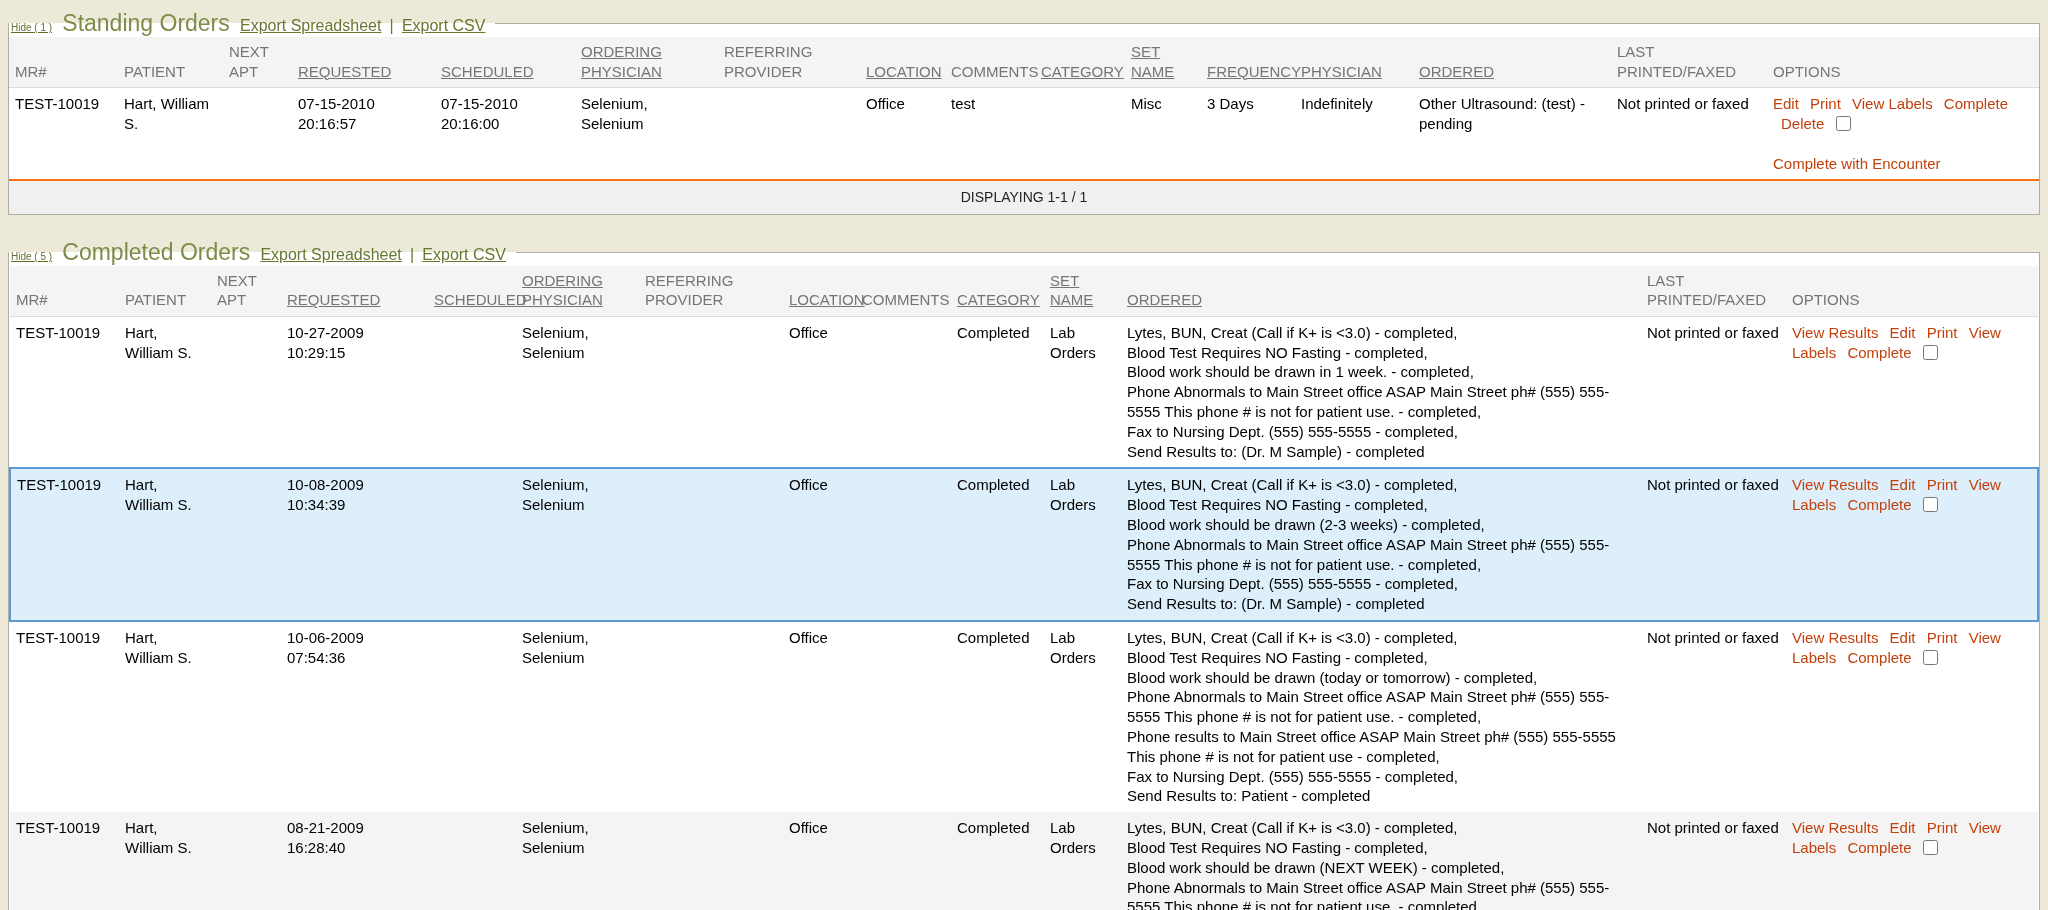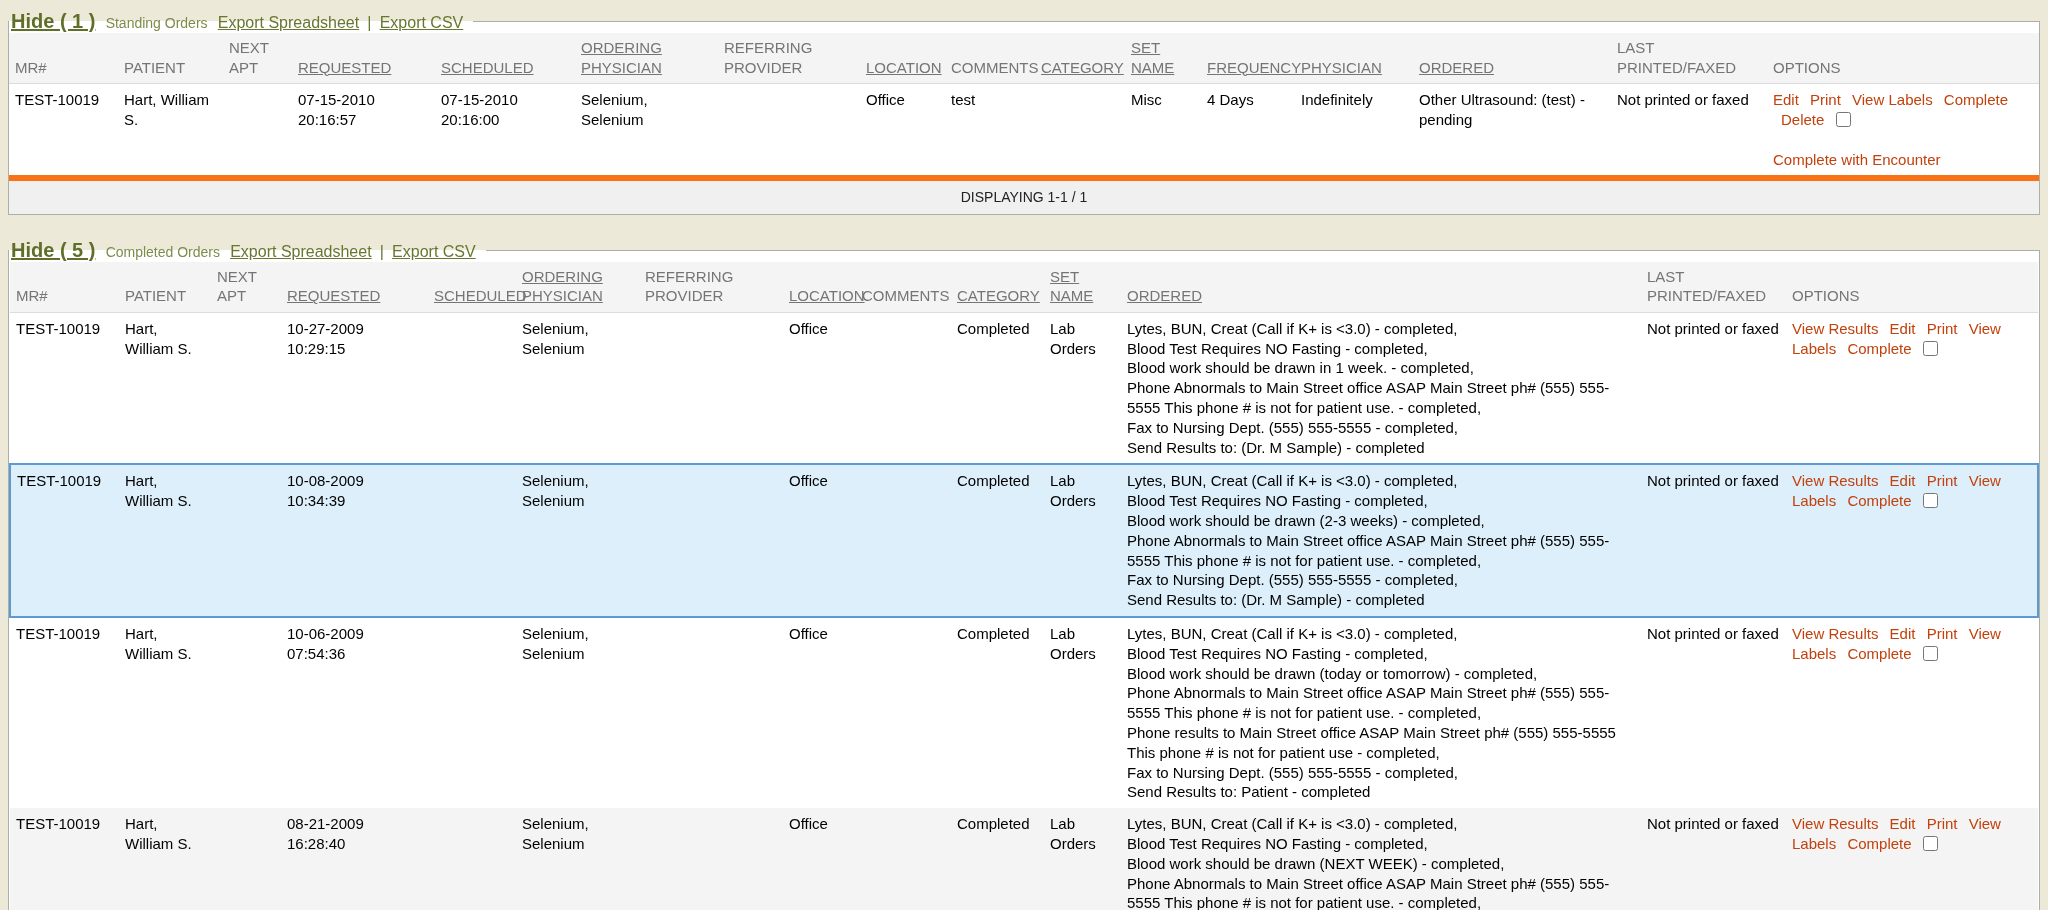--- a/index.html
+++ b/index.html
@@ -13,24 +13,24 @@
   fieldset.section {
     margin: 10px 8px 0 8px; padding: 0;
     border: 1px solid #aeaea2; background: #fff;
   }
   fieldset.section + fieldset.section { margin-top: 24px; }
   legend {
     margin-left: 0; padding: 0 10px 0 2px;
     background: transparent; white-space: nowrap;
   }
   .hide-link {
-    font-size: 20px; font-weight: bold; color: #5f6e28;
+    font-size: 10px; font-weight: normal; color: #5f6e28;
     text-decoration: underline; cursor: pointer;
   }
-  .section-title { font-size: 14px; color: #7d8c48; margin: 0 6px 0 6px; }
+  .section-title { font-size: 23px; color: #7d8c48; margin: 0 6px 0 6px; }
   .export-link { font-size: 16px; color: #68772f; text-decoration: underline; cursor: pointer; }
   .link-sep { font-size: 16px; color: #68772f; margin: 0 4px; }
 
   table.orders { width: 100%; border-collapse: collapse; table-layout: fixed; }
   thead th {
     background: #f4f4f4; color: #757575; font-weight: normal;
     text-align: left; vertical-align: bottom;
     padding: 5px 6px 6px 6px; line-height: 1.3;
     border-bottom: 1px solid #dcdcdc;
   }
@@ -46,21 +46,21 @@
   }
   tbody tr.selected td:first-child { border-left: 2px solid #5b9bd5; }
   tbody tr.selected td:last-child { border-right: 2px solid #5b9bd5; }
   td.ordered { white-space: pre-line; }
   td.options a { color: #c2410c; text-decoration: none; cursor: pointer; margin-right: 7px; }
   td.options input[type="checkbox"] { width: 15px; height: 15px; margin: 0; vertical-align: -2px; }
   .opt-line2 { padding-left: 8px; margin-top: 0; }
   .opt-line3 { margin-top: 20px; }
   tr.pager td {
     background: #f0f0f0; text-align: center; font-size: 14px; color: #222;
-    padding: 7px 6px; border-top: 6px solid #f97316;
+    padding: 7px 6px; border-top: 2px solid #f97316;
   }
 </style>
 </head>
 <body>
 
 <fieldset class="section">
   <legend>
     <a class="hide-link">Hide ( 1 )</a>
     <span class="section-title">Standing Orders</span>
     <a class="export-link">Export Spreadsheet</a>
@@ -112,21 +112,21 @@
         <td>Hart, William S.</td>
         <td></td>
         <td>07-15-2010 20:16:57</td>
         <td>07-15-2010 20:16:00</td>
         <td>Selenium, Selenium</td>
         <td></td>
         <td>Office</td>
         <td>test</td>
         <td></td>
         <td>Misc</td>
-        <td>4 Days</td>
+        <td>3 Days</td>
         <td>Indefinitely</td>
         <td class="ordered">Other Ultrasound: (test) - pending</td>
         <td>Not printed or faxed</td>
         <td class="options">
           <div class="opt-line1">
             <a>Edit</a>
             <a>Print</a>
             <a>View Labels</a>
             <a>Complete</a>
           </div>

